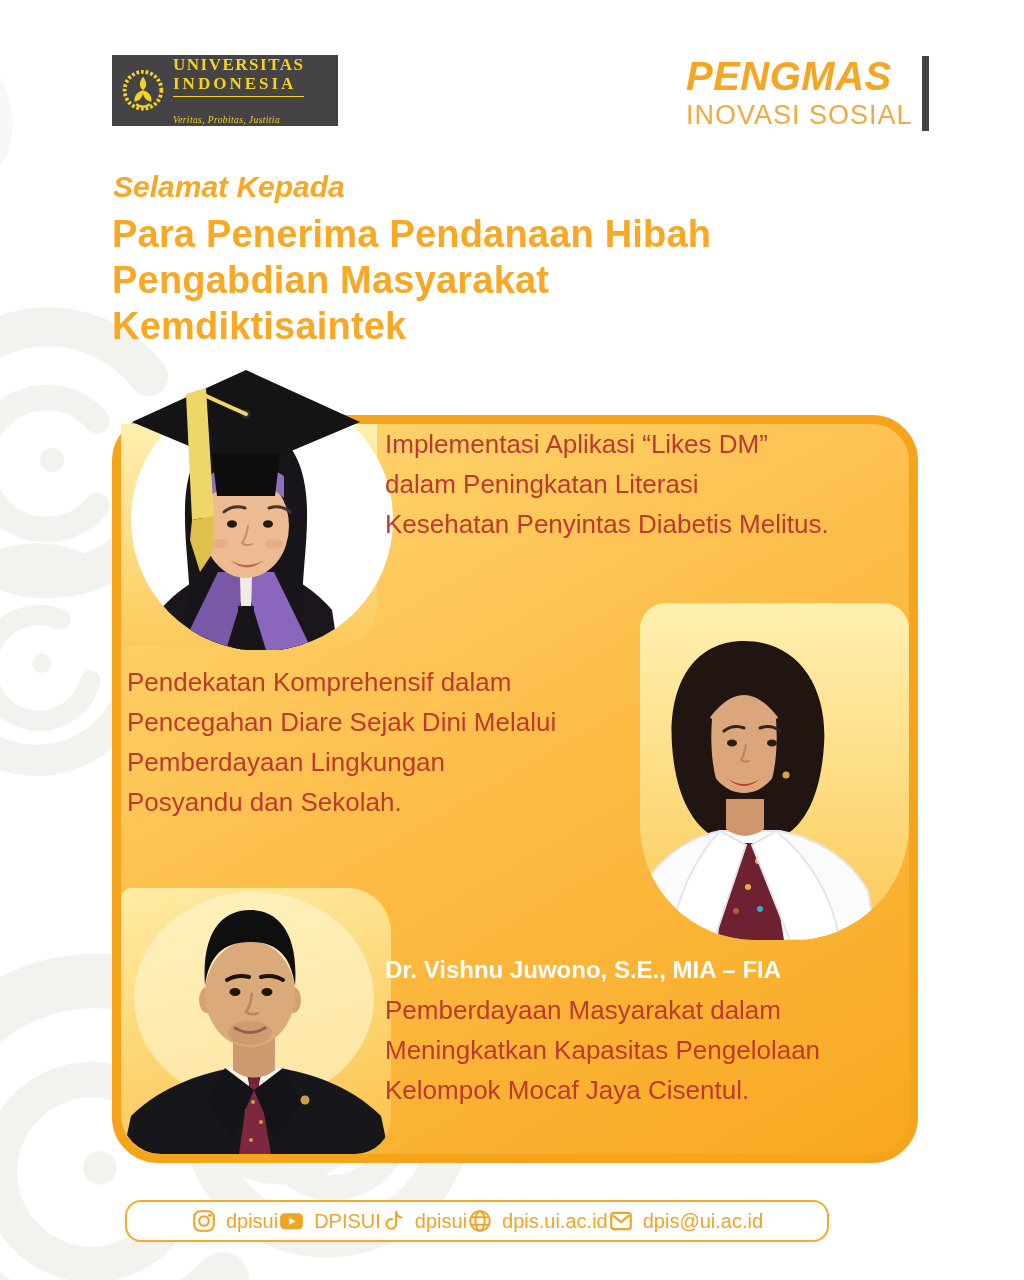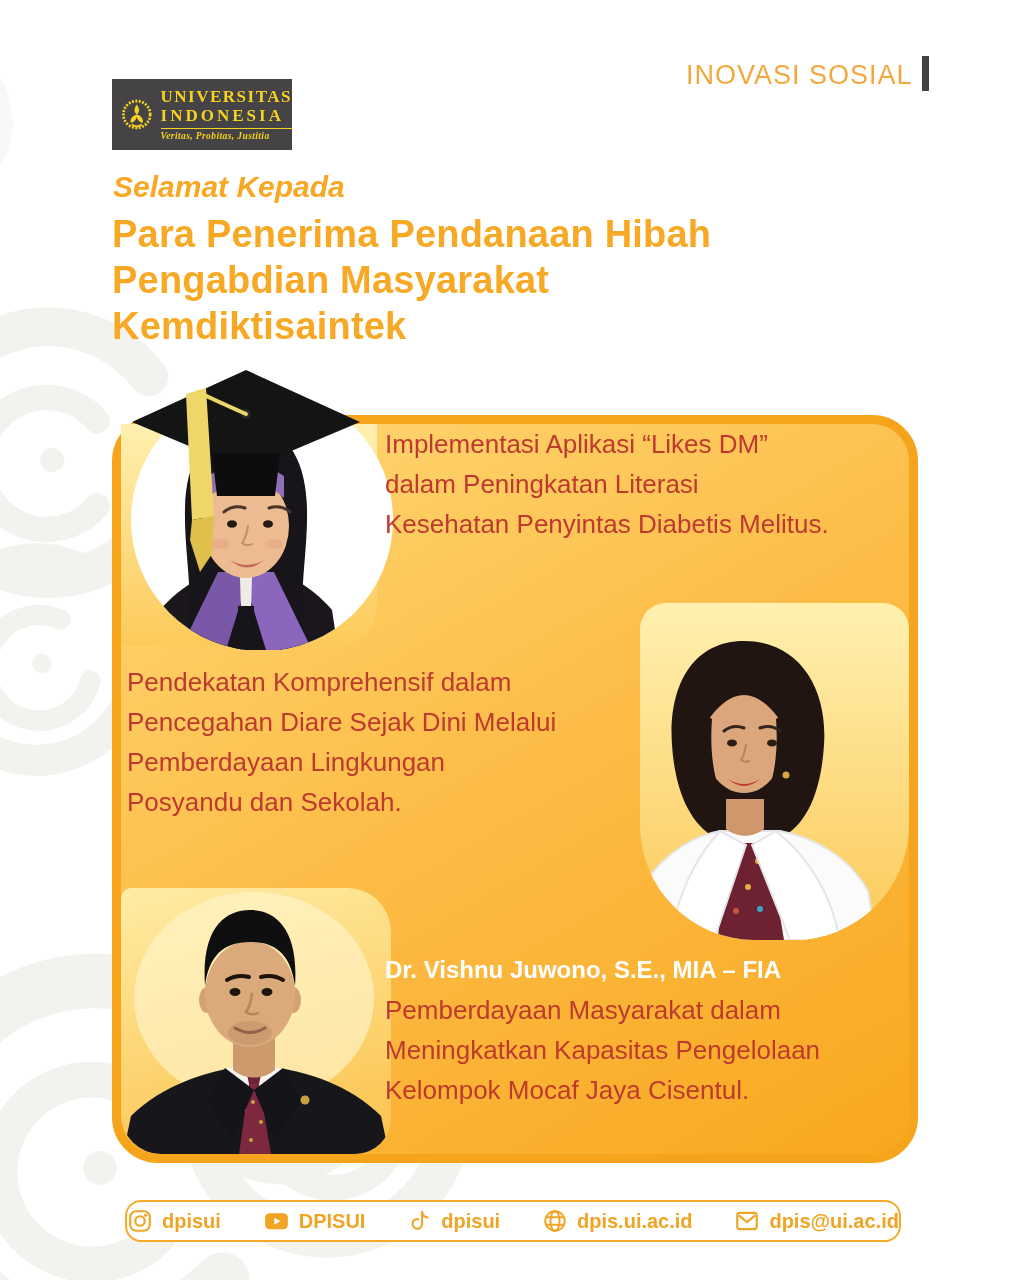--- a/index.html
+++ b/index.html
@@ -5,29 +5,29 @@
   html,body{margin:0;padding:0;}
   body{width:1024px;height:1280px;background:#ffffff;overflow:hidden;
        font-family:"Liberation Sans",sans-serif;position:relative;}
   .abs{position:absolute;}
   [data-bind-lines]{white-space:pre-line;}
 
   
   #watermark{left:0;top:0;width:1024px;height:1280px;z-index:0;pointer-events:none;}
 
   
-  #logo-box{left:112px;top:55px;width:180px;height:71px;background:#454346;z-index:3;
-            display:flex;align-items:center;gap:7px;padding-left:8px;box-sizing:border-box;margin-top:24px;}
+  #logo-box{left:112px;top:55px;width:226px;height:71px;background:#454346;z-index:3;
+            display:flex;align-items:center;gap:7px;padding-left:8px;box-sizing:border-box;}
   .logo-text{display:flex;flex-direction:column;}
   .logo-line{font-family:"Liberation Serif",serif;font-weight:700;color:#F5D31F;
              font-size:17px;line-height:1.1;letter-spacing:1.5px;}
   .logo-line2{letter-spacing:3px;}
   .logo-motto{font-family:"Liberation Serif",serif;font-style:italic;color:#F5D31F;
               font-size:9.5px;letter-spacing:.4px;border-top:1px solid #F5D31F;
-              margin-top:3px;padding-top:2px;font-weight:bold;}
+              margin-top:3px;padding-top:18px;}
   #brand{left:686px;top:56px;z-index:3;display:flex;align-items:stretch;gap:9px;}
   .brand-title{font-size:40px;font-weight:700;font-style:italic;color:#F5A623;
                line-height:1;letter-spacing:.5px;}
   .brand-subtitle{font-size:27px;font-weight:400;color:#F2A83E;letter-spacing:1px;
                   margin-top:4px;}
   .brand-bar{width:7px;background:#434246;}
 
   
   #intro{left:113px;top:170px;font-size:30px;font-style:italic;font-weight:700;
          color:#F7A824;z-index:3;}
@@ -50,24 +50,24 @@
 
   
   .rec-text{z-index:5;}
   #t1{left:385px;top:424px;}
   #t2{left:127px;top:662px;}
   #t3{left:385px;top:950px;}
   .rec-name{font-size:24px;font-weight:700;color:#FFFFFF;line-height:40px;}
   .rec-project{font-size:26px;color:#BE392E;line-height:40px;}
 
   
-  #social-bar{left:125px;top:1200px;width:776px;height:42px;z-index:3;
+  #social-bar{left:125px;top:1200px;width:704px;height:42px;z-index:3;
               border:2px solid #F5AB28;border-radius:16px;background:#ffffff;
               box-sizing:border-box;display:flex;align-items:center;
-              justify-content:space-between;font-weight:bold;}
+              justify-content:center;}
   .social-item{display:flex;align-items:center;gap:9px;color:#EFA424;cursor:pointer;}
   .social-item svg{display:block;}
   .social-label{font-size:20px;color:#EFA424;}
 </style>
 </head>
 <body>
 
 <svg id="watermark" class="abs" viewBox="0 0 1024 1280" aria-hidden="true">
   <defs>
     <g id="curl" fill="none" stroke="#F2F2EE" stroke-linecap="round">
@@ -93,20 +93,21 @@
   </svg>
   <div class="logo-text">
     <span class="logo-line" data-bind="header.logo.name_line1">UNIVERSITAS</span>
     <span class="logo-line logo-line2" data-bind="header.logo.name_line2">INDONESIA</span>
     <span class="logo-motto" data-bind="header.logo.motto">Veritas, Probitas, Justitia</span>
   </div>
 </div>
 
 <div id="brand" class="abs">
   <div>
+    <div class="brand-title" data-bind="header.brand.title">PENGMAS</div>
     <div class="brand-subtitle" data-bind="header.brand.subtitle">INOVASI SOSIAL</div>
   </div>
   <div class="brand-bar"></div>
 </div>
 
 <div id="intro" class="abs" data-bind="intro_text">Selamat Kepada</div>
 <div id="title" class="abs" data-bind-lines="title_lines">Para Penerima Pendanaan Hibah
 Pengabdian Masyarakat
 Kemdiktisaintek</div>
 

